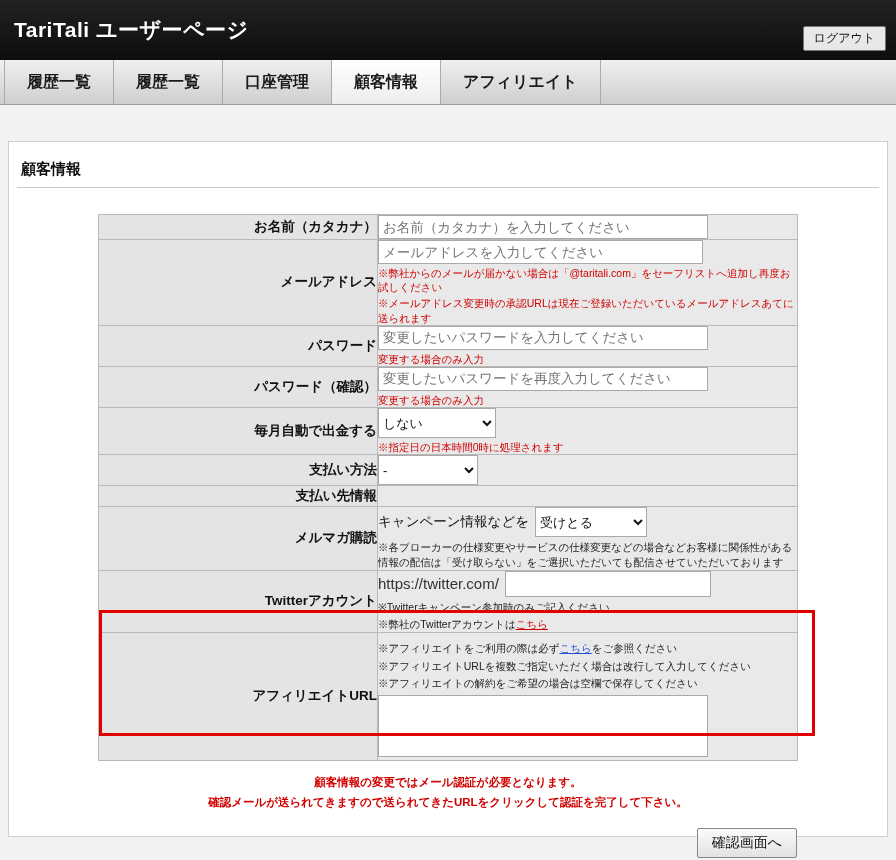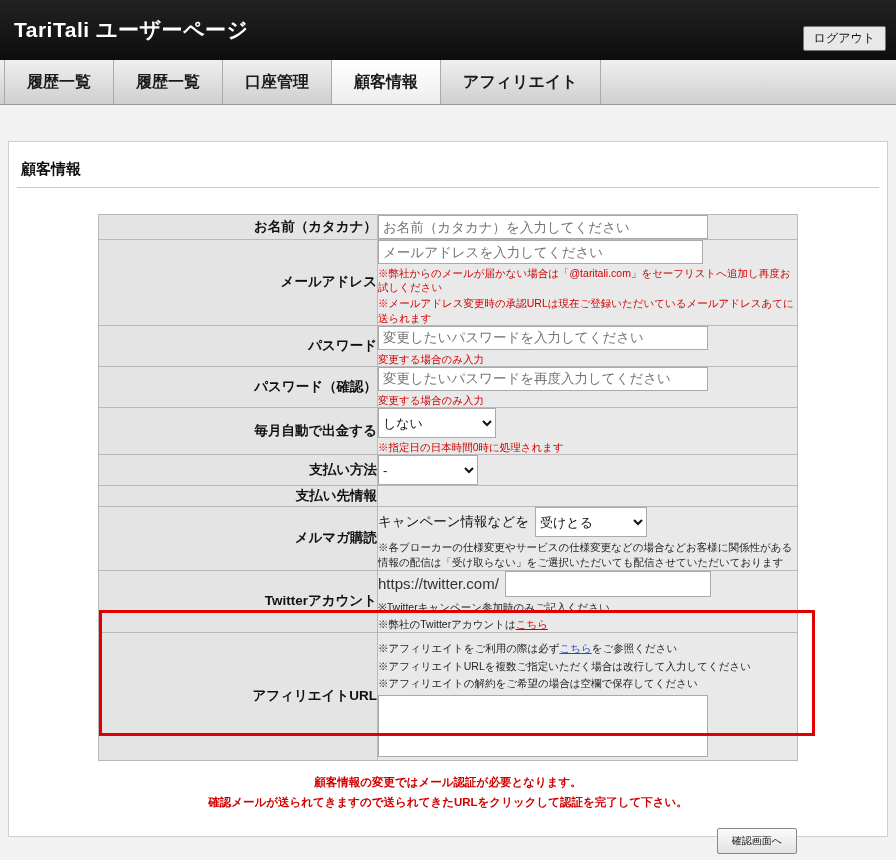--- a/index.html
+++ b/index.html
@@ -220,21 +220,21 @@
   }
   .confirm-wrap {
     text-align: right;
     padding: 16px 90px 0 0;
   }
   .confirm-btn {
     background: #efefef;
     background: linear-gradient(#fbfbfb, #e2e2e2);
     border: 1px solid #888;
     border-radius: 2px;
-    font-size: 10px;
+    font-size: 14px;
     padding: 5px 14px;
     cursor: pointer;
     font-family: "Liberation Sans", sans-serif;
     color: #111;
   }
 </style>
 </head>
 <body>
 
 <div class="page">

